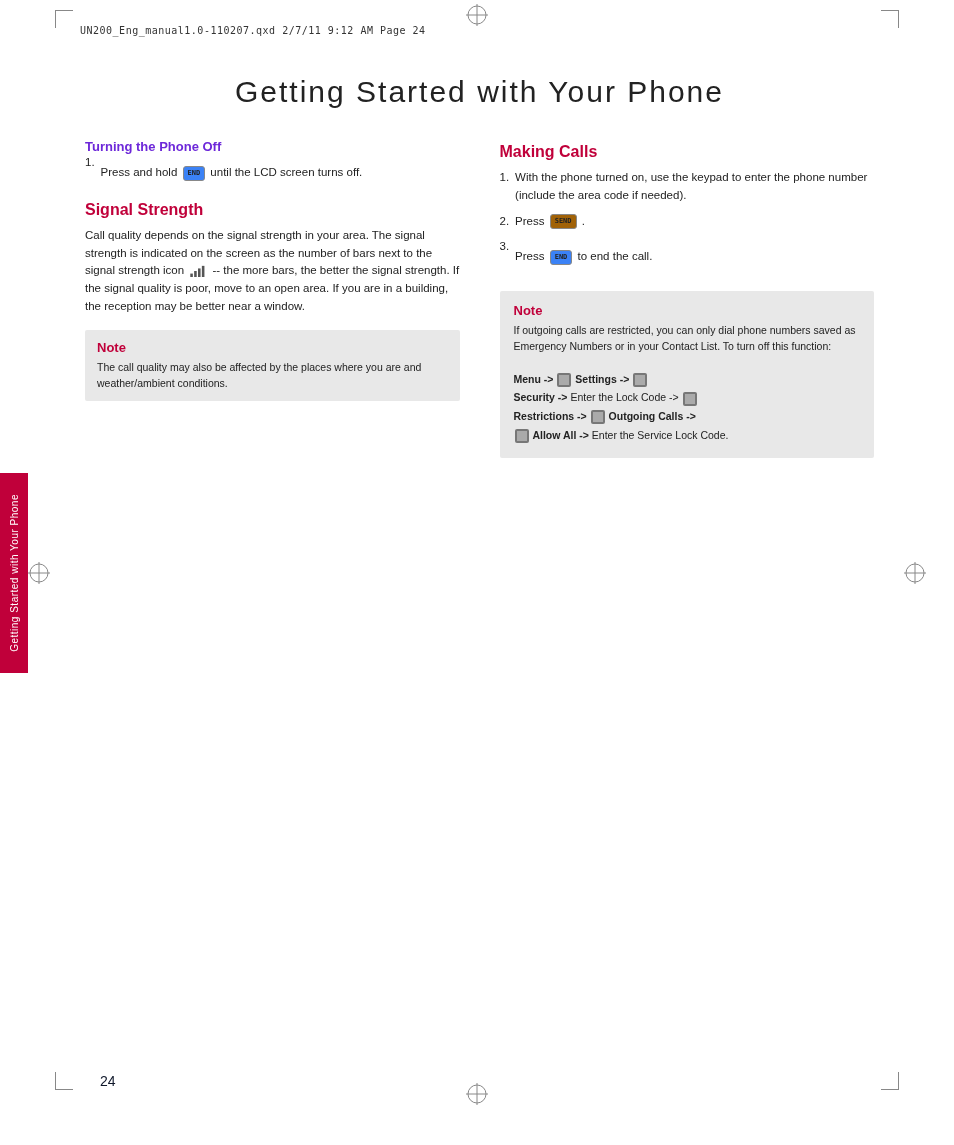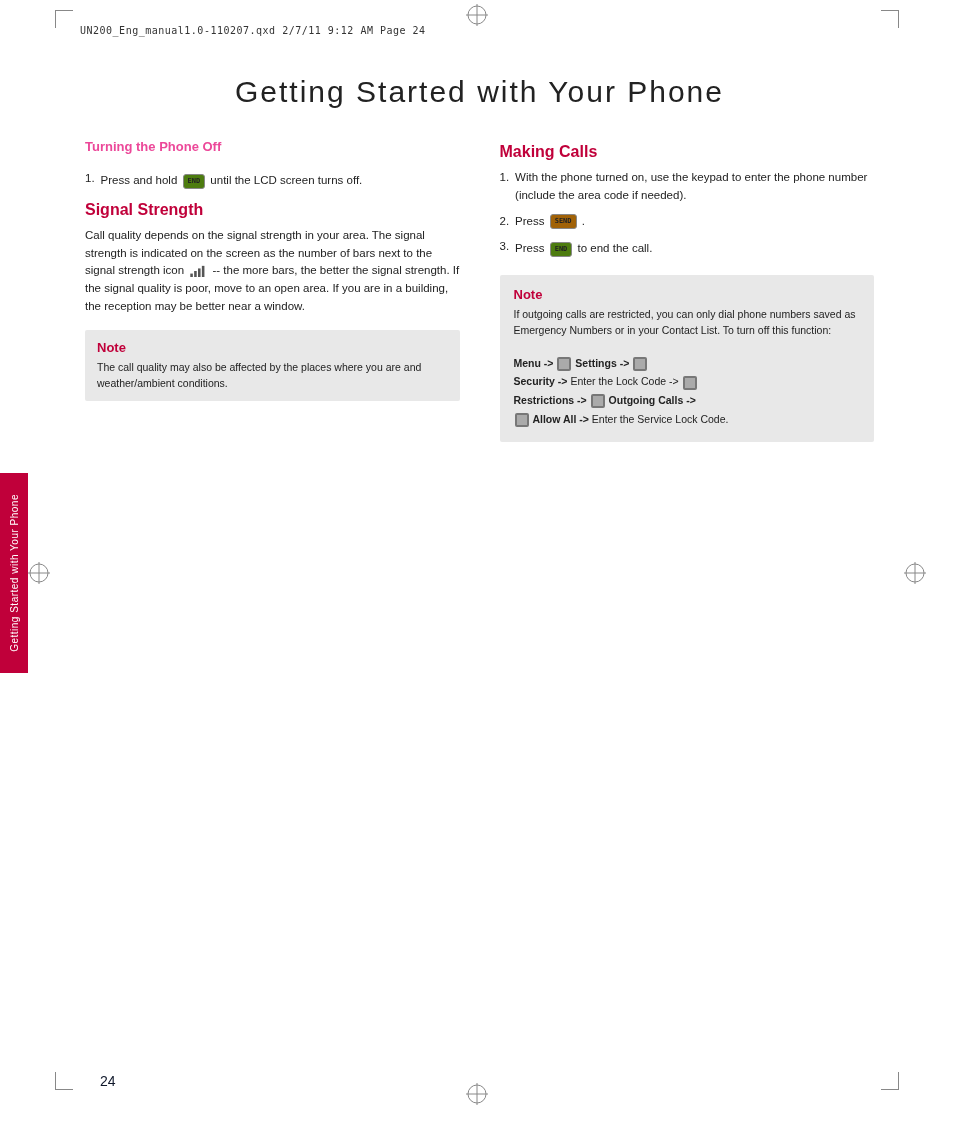--- a/index.html
+++ b/index.html
@@ -120,22 +120,22 @@
 
     .col-right {
       flex: 1;
       min-width: 0;
     }
 
     
     .section-heading-black {
       font-size: 13px;
       font-weight: bold;
-      color: #ec4899;
-      margin-bottom: 16px;
+      color: #6d28d9;
+      margin-bottom: 0;
     }
 
     .section-heading-red {
       font-size: 16px;
       font-weight: bold;
       color: #c0003a;
       margin-bottom: 8px;
       margin-top: 4px;
     }
 
@@ -229,30 +229,30 @@
       position: absolute;
       top: 2px; left: 2px; right: 2px; bottom: 2px;
       background: #aaa;
     }
 
     
     .key-end {
       display: inline-flex;
       align-items: center;
       justify-content: center;
-      background: #4d7c0f;
+      background: #3b82f6;
       border: 1px solid #888;
       border-radius: 3px;
       font-size: 7px;
       font-weight: bold;
       padding: 1px 4px;
       vertical-align: middle;
       color: #222;
       font-family: monospace;
-      margin: 4px 2px;
+      margin: 12px 2px;
     }
 
     
     .key-send {
       display: inline-flex;
       align-items: center;
       justify-content: center;
       background: #a16207;
       border: 1px solid #888;
       border-radius: 3px;

